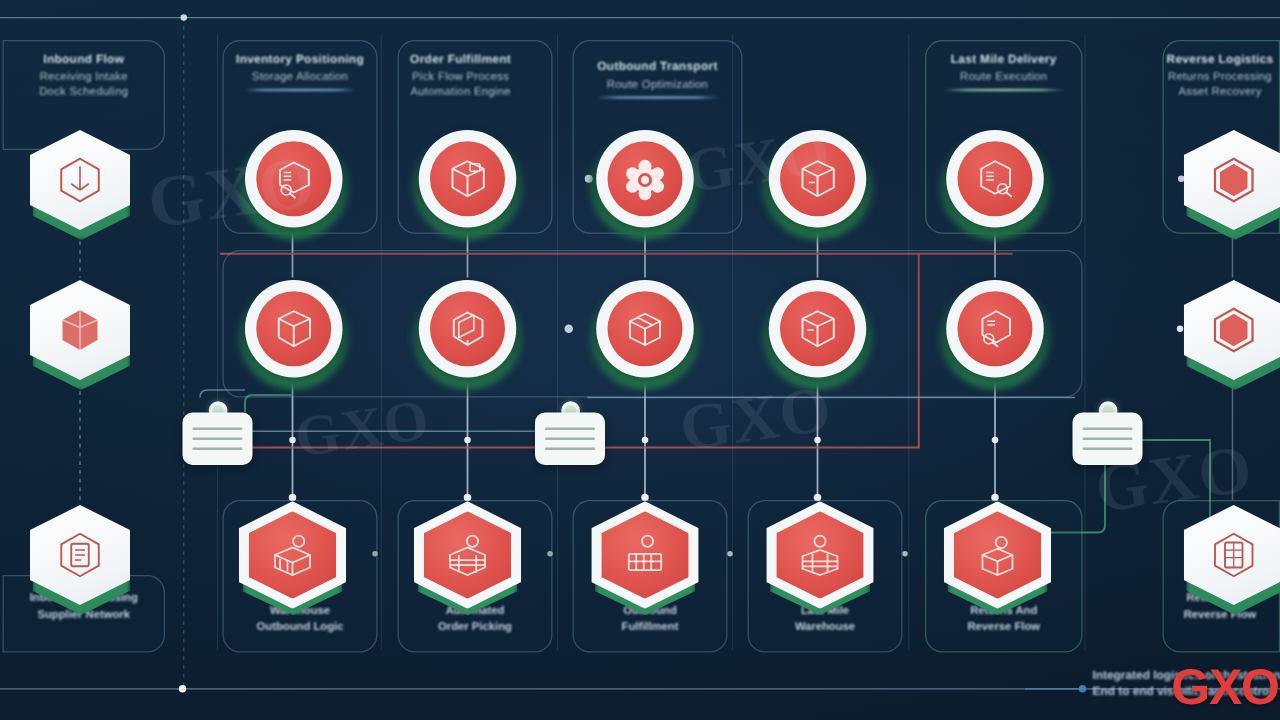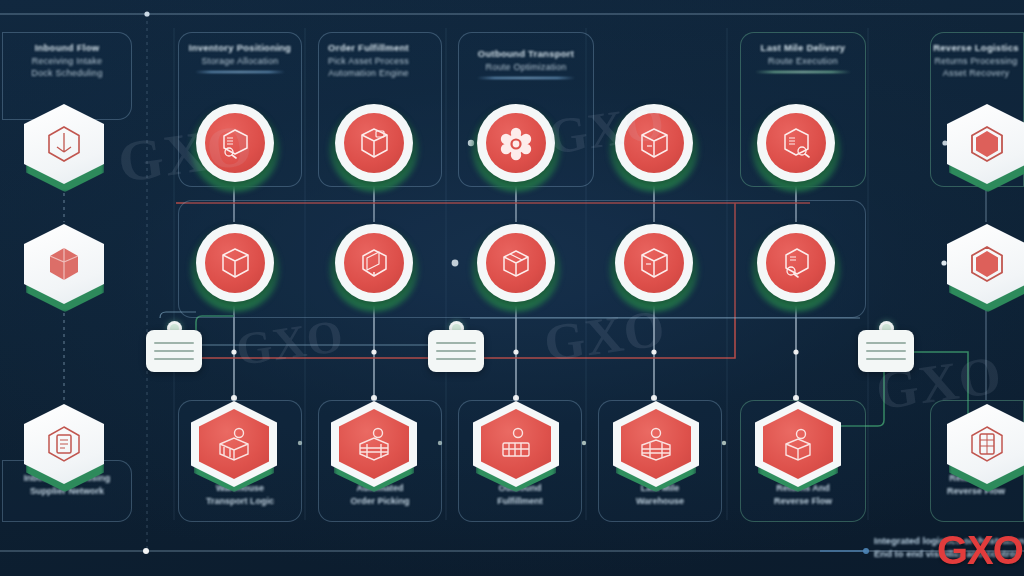--- a/index.html
+++ b/index.html
@@ -371,21 +371,21 @@
   </div>
 
   <div class="panel-head" style="left:2px; top:42px; width:130px;">
     <span class="ln">Inbound Flow</span>
     <span class="ln sub">Receiving Intake</span>
     <span class="ln sub">Dock Scheduling</span>
   </div>
 
   <div class="panel-head" style="left:318px; top:42px; width:101px;">
     <span class="ln">Order Fulfillment</span>
-    <span class="ln sub">Pick Asset Process</span>
+    <span class="ln sub">Pick Flow Process</span>
     <span class="ln sub">Automation Engine</span>
   </div>
 
   <div class="panel-head" style="left:458px; top:48px; width:136px;">
     <span class="ln">Outbound Transport</span>
     <span class="ln sub">Route Optimization</span>
     <span class="rule"></span>
   </div>
 
   <div class="panel-head" style="left:736px; top:42px; width:134px;">
@@ -399,21 +399,21 @@
     <span class="ln sub">Returns Processing</span>
     <span class="ln sub">Asset Recovery</span>
   </div>
 
   <div class="caption" style="left:2px; top:472px; width:130px;">
     <span>Inbound Processing</span>
     <span>Supplier Network</span>
   </div>
   <div class="caption" style="left:178px; top:482px; width:124px;">
     <span>Warehouse</span>
-    <span>Transport Logic</span>
+    <span>Outbound Logic</span>
   </div>
   <div class="caption" style="left:318px; top:482px; width:124px;">
     <span>Automated</span>
     <span>Order Picking</span>
   </div>
   <div class="caption" style="left:458px; top:482px; width:124px;">
     <span>Outbound</span>
     <span>Fulfillment</span>
   </div>
   <div class="caption" style="left:598px; top:482px; width:124px;">

